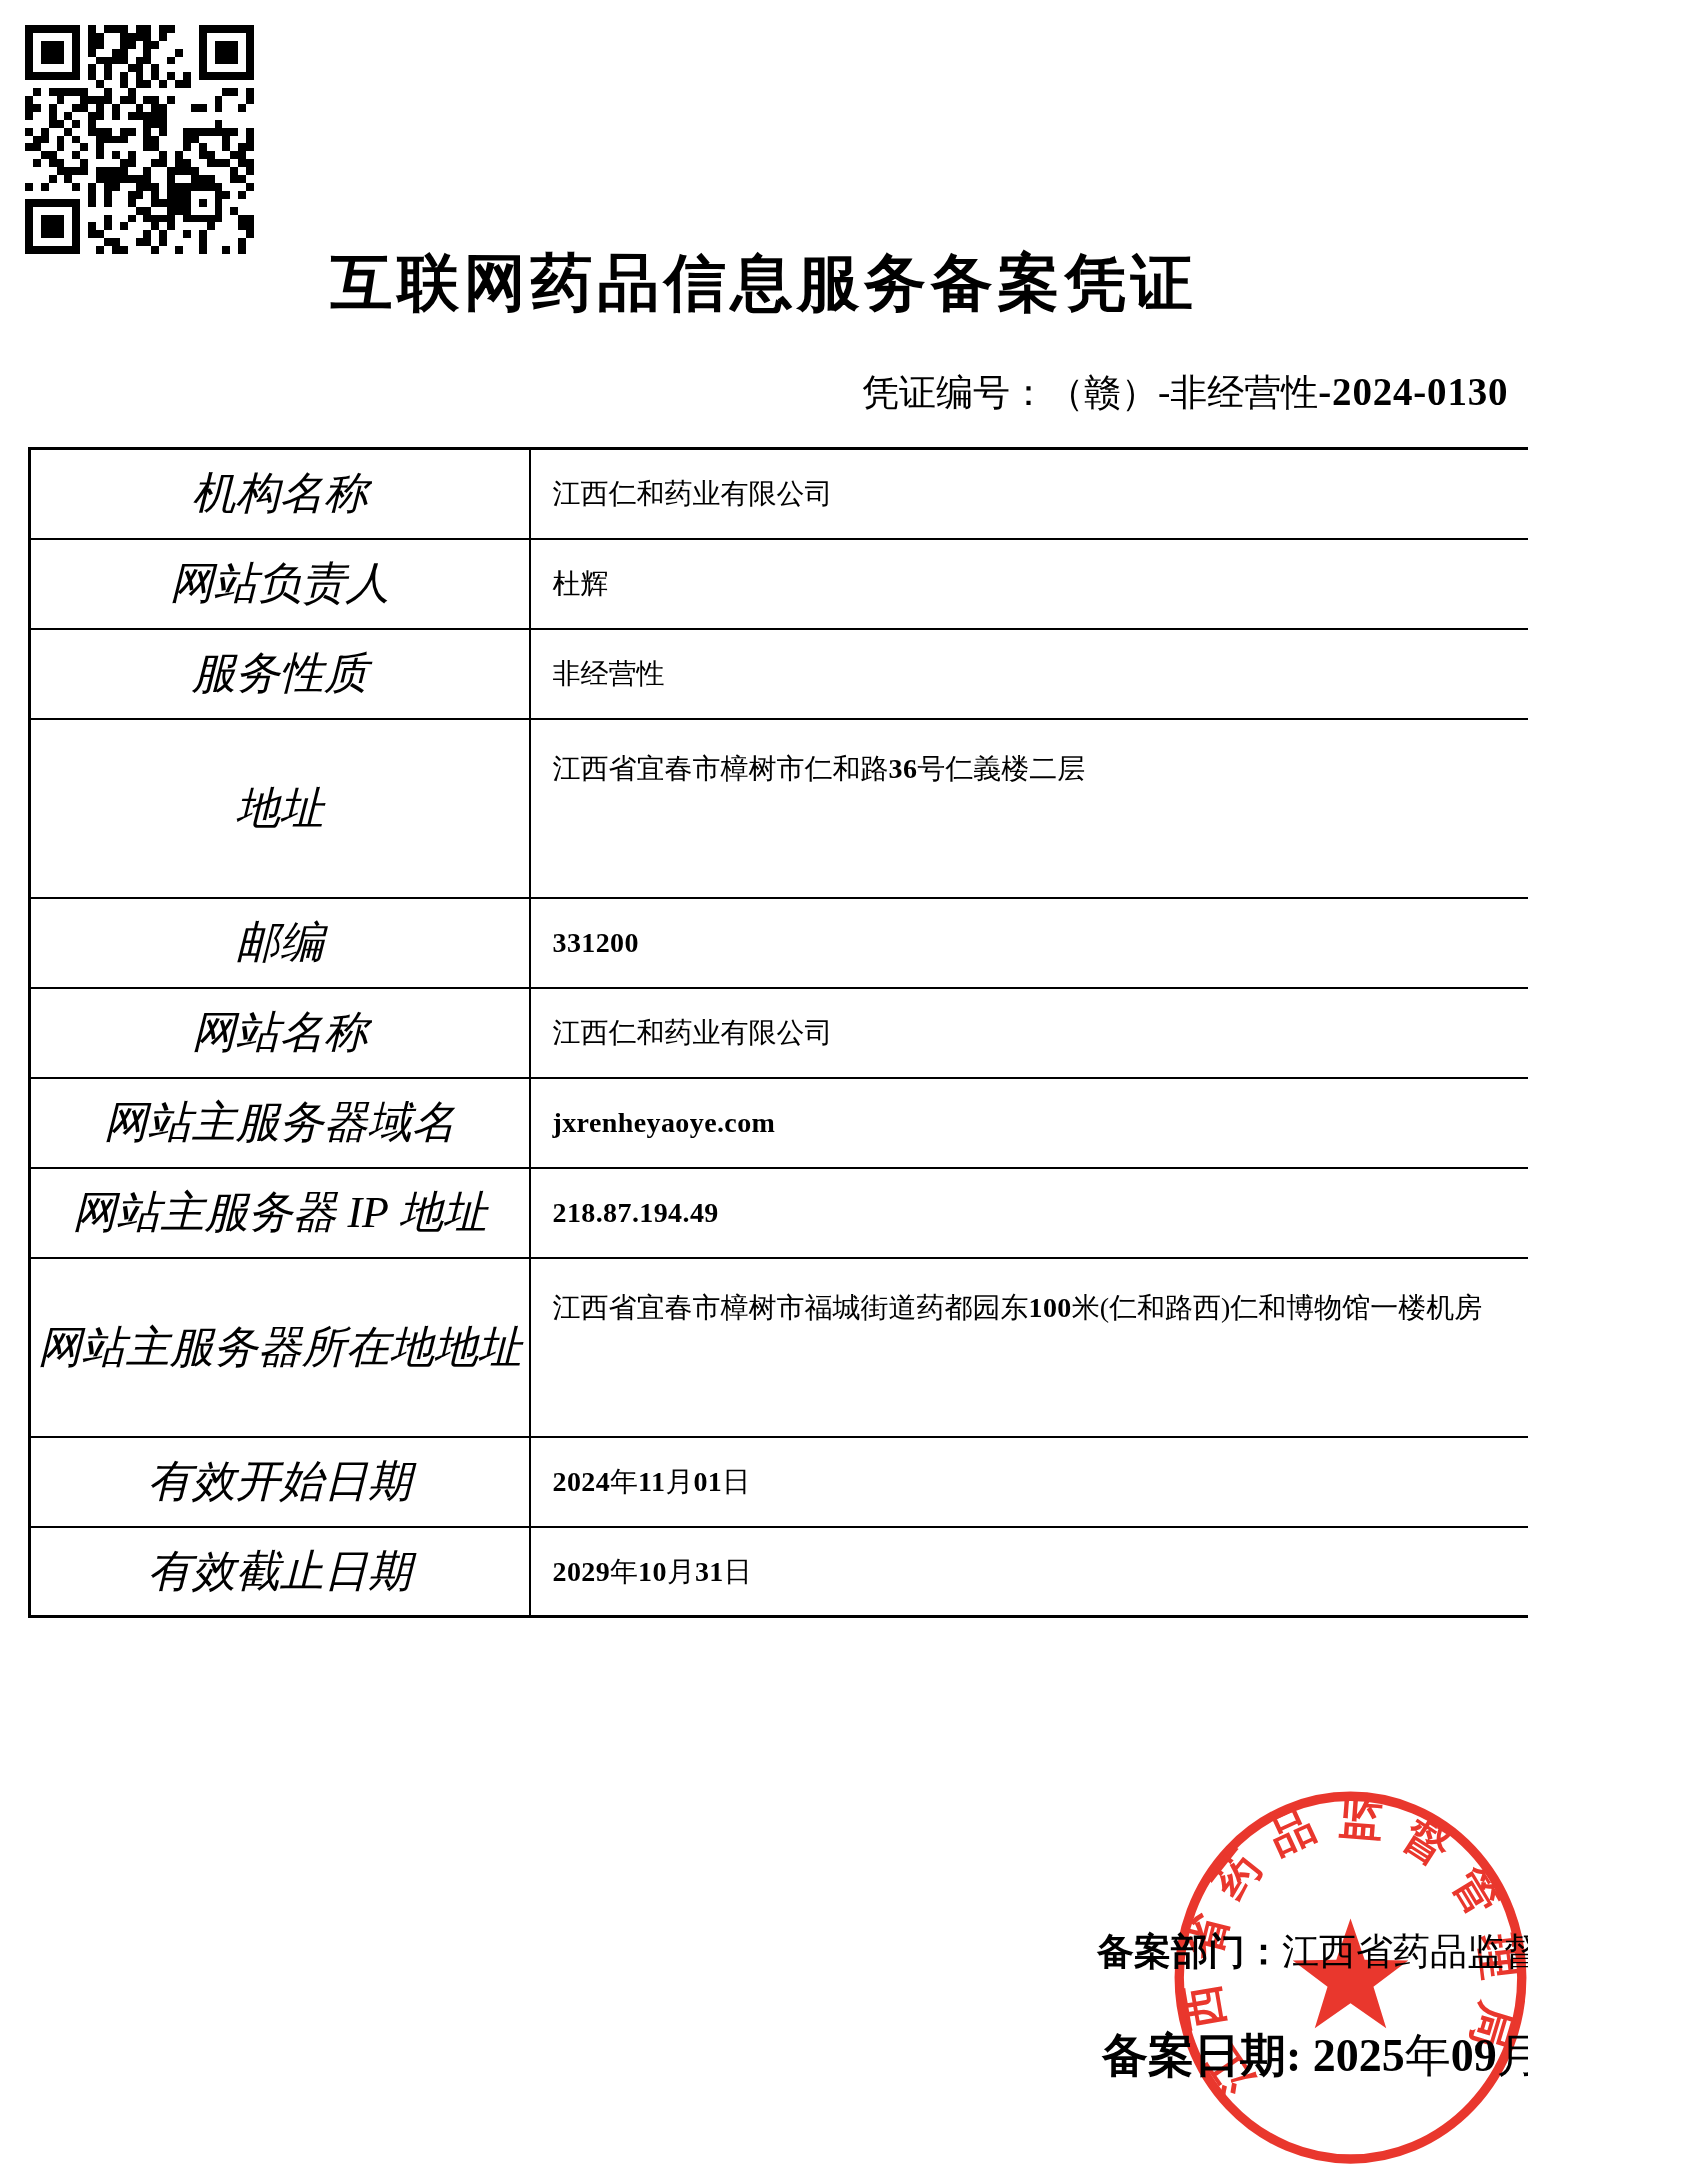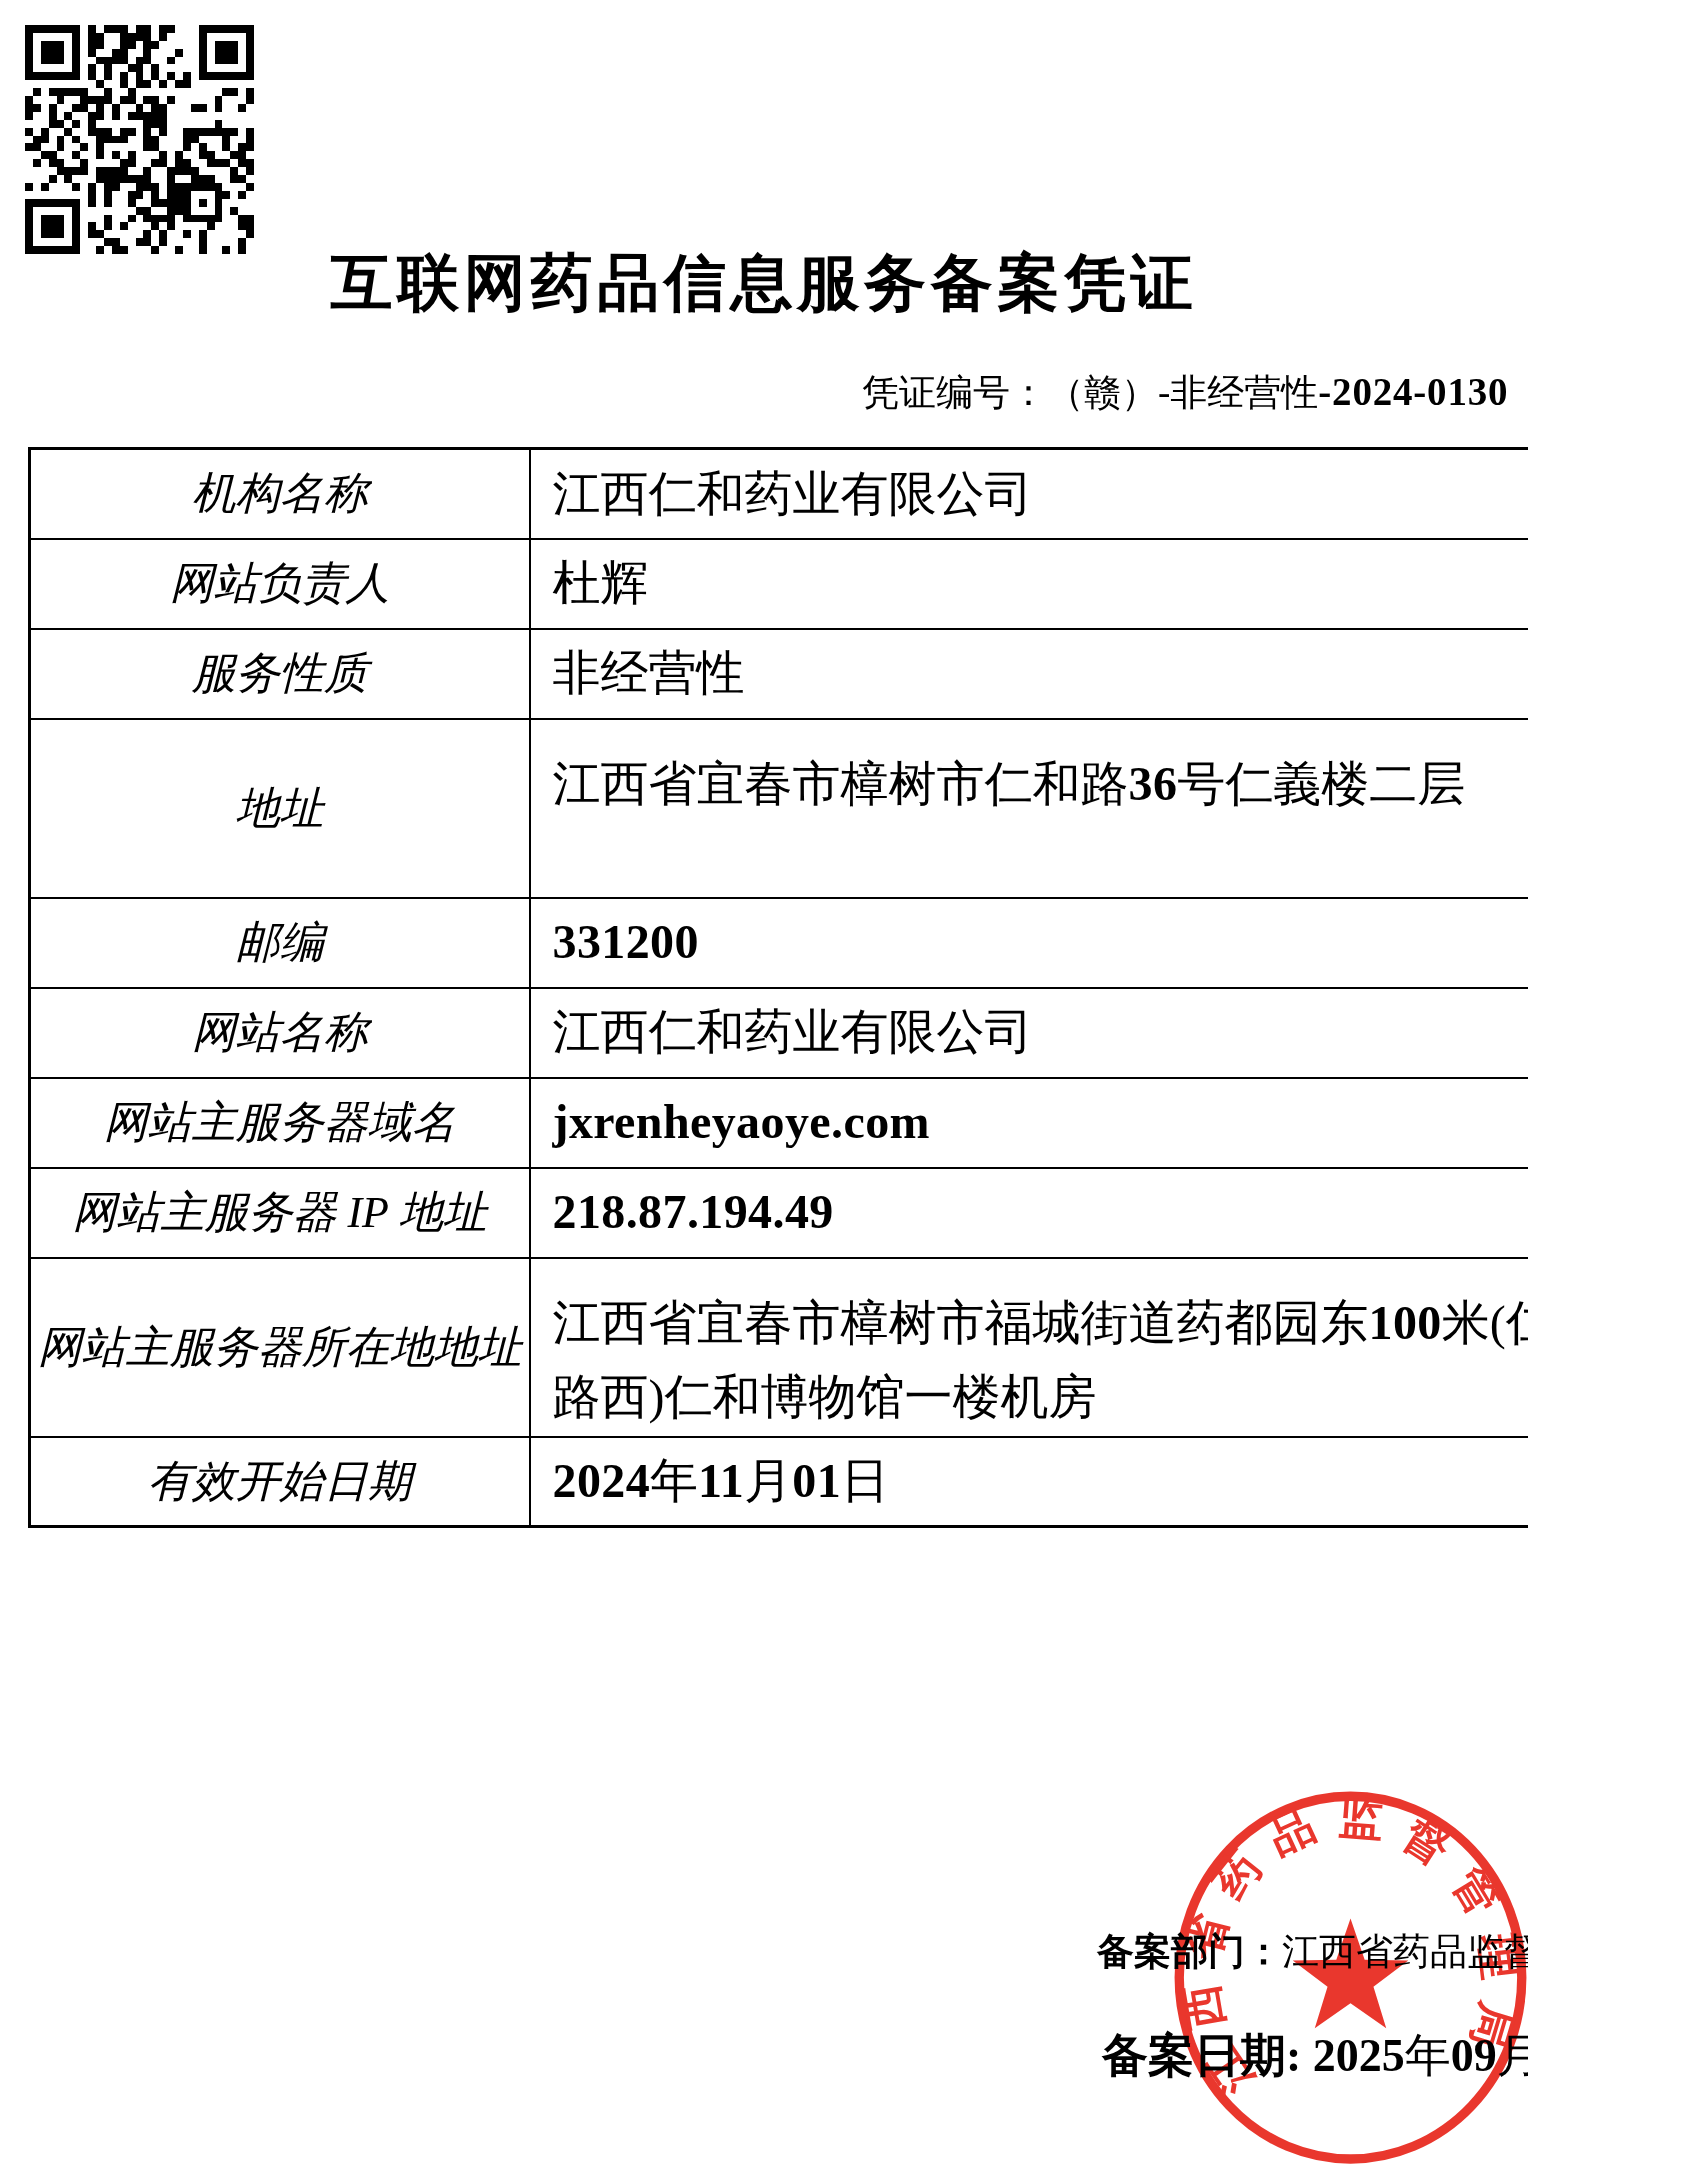--- a/index.html
+++ b/index.html
@@ -14,21 +14,21 @@
   .certline{position:absolute;left:862px;top:368px;font-size:37px;white-space:nowrap;}
   .certline b{font-size:39px;letter-spacing:0.8px;margin-top:48px;}
 
   table.cert{position:absolute;left:28px;top:447px;width:1621px;
              border-collapse:collapse;table-layout:fixed;
              border:3.1px solid var(--border,#000);}
   table.cert td{border:2.3px solid var(--border,#000);overflow:hidden;}
   tr.row{height:90px;}
   tr.row.tall{height:179px;}
   td.lbl{width:500px;text-align:center;font-size:44px;vertical-align:middle;padding:0 6.2px;font-style:italic;}
-  td.val{font-size:48px;vertical-align:middle;padding:0 23.4px 0 22px;line-height:1.55;}
+  td.val{font-size:28px;vertical-align:middle;padding:0 23.4px 0 22px;line-height:1.55;}
   td.val.vtop{vertical-align:top;padding-top:27px;}
   td.val b{letter-spacing:0.4px;}
 
   .seal{position:absolute;left:1173px;top:1790px;z-index:2;opacity:.93;}
   .seal-stroke{stroke:var(--seal,#e8281e);}
   .seal-fill{fill:var(--seal,#e8281e);}
   .seal text{font-family:"Liberation Serif","DejaVu Serif",serif;}
 
   .filing{position:absolute;font-size:37px;white-space:nowrap;z-index:3;}
   #dept{left:1097px;top:1927px;}
@@ -484,20 +484,24 @@
           <td class="val"><b>218.87.194.49</b></td>
         </tr>
         <tr class="row tall">
           <td class="lbl">网站主服务器所在地地址</td>
           <td class="val vtop"><span>江西省宜春市樟树市福城街道药都园东</span><b>100</b><span>米(仁和路西)仁和博物馆一楼机房</span></td>
         </tr>
         <tr class="row">
           <td class="lbl">有效开始日期</td>
           <td class="val"><b>2024</b><span>年</span><b>11</b><span>月</span><b>01</b><span>日</span></td>
         </tr>
+        <tr class="row">
+          <td class="lbl">有效截止日期</td>
+          <td class="val"><b>2029</b><span>年</span><b>10</b><span>月</span><b>31</b><span>日</span></td>
+        </tr>
       </tbody>
   </table>
 
   <svg class="seal" width="355" height="376" viewBox="0 0 456 483">
     <ellipse cx="228" cy="241" rx="220" ry="233" fill="none" class="seal-stroke" stroke-width="12"></ellipse>
     <path id="sealArc" d="M 106.4 371.8 A 172 185 0 1 1 349.6 371.8" fill="none"></path>
     <text class="seal-fill" font-size="57" font-weight="bold">
       <textPath href="#sealArc" startOffset="0" textLength="790" lengthAdjust="spacing">江西省药品监督管理局</textPath>
     </text>
     <polygon class="seal-fill" points="228,165 246.2,217.9 302.2,218.9 257.5,252.6 273.9,306.1 228,274 182.1,306.1 198.5,252.6 153.8,218.9 209.8,217.9"></polygon>

